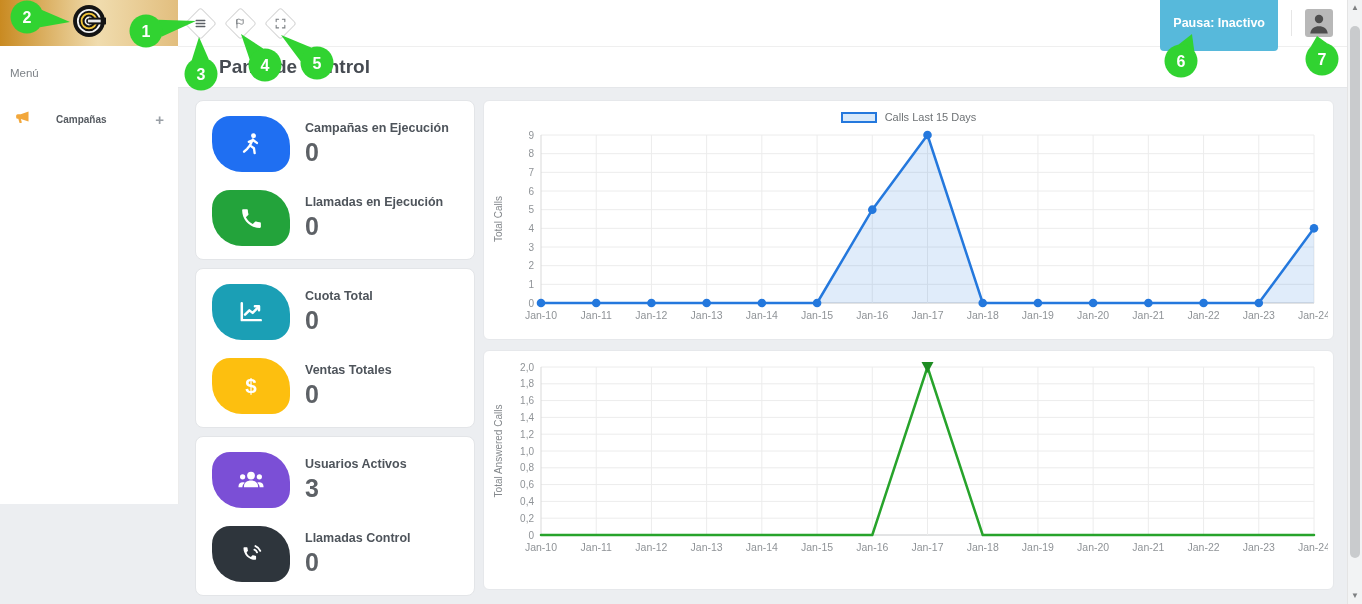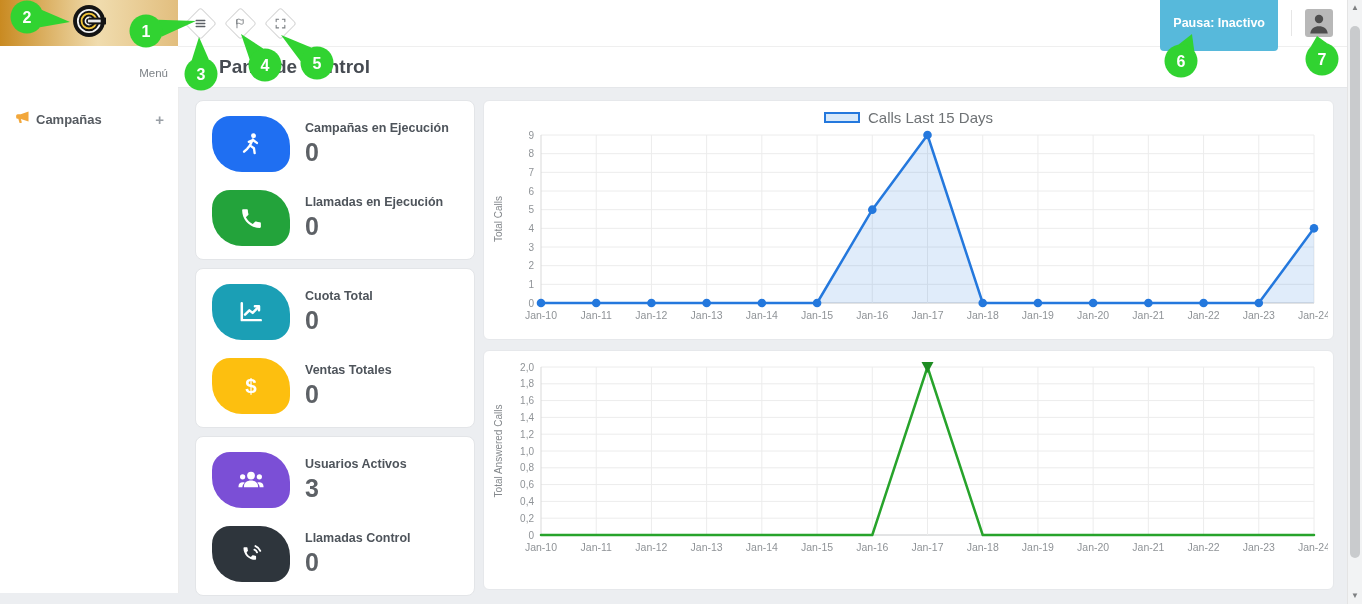--- a/index.html
+++ b/index.html
@@ -1,24 +1,24 @@
 <!DOCTYPE html>
 <html><head>
 <meta charset="utf-8">
 <style>
   html,body{margin:0;padding:0;}
   body{font-family:"Liberation Sans","DejaVu Sans",sans-serif;-webkit-font-smoothing:antialiased;}
   .app{position:relative;width:1362px;height:604px;overflow:hidden;background:#eceef1;}
 
   
-  .sidebar{position:absolute;left:0;top:0;width:178px;height:593px;background:#fff;border-right:1px solid #ececec;z-index:5;text-align:right;}
+  .sidebar{position:absolute;left:0;top:0;width:178px;height:504px;background:#fff;border-right:1px solid #ececec;z-index:5;}
   .side-head{height:46px;background:linear-gradient(90deg,#c98a21 0%,#f0dcae 55%,#e2be7e 100%);display:flex;align-items:center;justify-content:center;cursor:pointer;}
   .menu-label{padding:21px 10px 0;font-size:11.5px;color:#7d8287;}
   .side-item{margin-top:20px;display:flex;align-items:center;padding:10px 14px;cursor:pointer;}
-  .side-item .lbl{margin-left:5px;font-size:13px;font-weight:bold;color:#565b61;}
+  .side-item .lbl{margin-left:25px;font-size:10px;font-weight:bold;color:#565b61;}
   .side-item .plus{margin-left:auto;color:#9aa0a6;font-size:15px;font-weight:bold;}
 
   
   .navbar{position:absolute;left:178px;top:0;right:15px;height:46px;background:#fff;border-bottom:1px solid #efefef;display:flex;align-items:center;z-index:6;}
   .nav-left{display:flex;align-items:center;padding-left:2px;}
   .nav-diamond{width:21px;height:21px;border:1px solid #d6d6d6;border-radius:3px;background:#fff;transform:rotate(45deg);display:flex;align-items:center;justify-content:center;margin:0 8.5px;cursor:pointer;}
   .di-inner{transform:rotate(-45deg);display:flex;align-items:center;justify-content:center;}
   .nav-right{margin-left:auto;display:flex;align-items:center;padding-right:14px;}
   .pause-btn{background:#57b9db;color:#fff;font-size:12.5px;font-weight:bold;border:none;border-radius:4px;padding:21px 13px;cursor:pointer;}
   .nav-divider{width:1px;height:26px;background:#e6e6e6;margin:0 13px;}
@@ -36,21 +36,21 @@
   .stat-row + .stat-row{margin-top:18px;}
   .stat-icon{width:78px;height:56px;flex:none;border-radius:18px 30px 18px 30px;display:flex;align-items:center;justify-content:center;}
   .stat-text{margin-left:15px;}
   .stat-label{font-size:12.5px;font-weight:bold;color:#4e545b;}
   .stat-value{font-size:25px;font-weight:bold;color:#5d6166;margin-top:3px;}
 
   .charts-col{margin-left:8px;width:851px;}
   .chart-card{background:#fff;border:1px solid #e6e8eb;border-radius:6px;margin-bottom:10px;height:240px;box-sizing:border-box;padding:6px 5px 4px;}
   .chart-legend{display:flex;align-items:center;justify-content:center;height:16px;margin-top:2px;}
   .legend-swatch{display:inline-block;width:36px;height:11px;border:2px solid;margin-right:8px;box-sizing:border-box;}
-  .legend-label{font-size:15px;color:#6e7275;}
+  .legend-label{font-size:11px;color:#6e7275;}
   svg text{font-family:"Liberation Sans","DejaVu Sans",sans-serif;}
 
   
   .pg-scrollbar{position:absolute;right:0;top:0;width:15px;height:604px;background:#f2f3f4;border-left:1px solid #e4e4e4;z-index:40;box-sizing:border-box;}
   .sb-arrow{position:absolute;left:0;width:100%;text-align:center;font-size:8px;color:#7e8082;cursor:pointer;}
   .sb-up{top:3px;} .sb-down{bottom:4px;}
   .sb-thumb{position:absolute;left:2px;right:2px;top:26px;height:532px;background:#c9cbcd;border-radius:6px;cursor:pointer;}
 
   
   #annotations{position:absolute;left:0;top:0;width:1362px;height:604px;z-index:50;pointer-events:none;}

